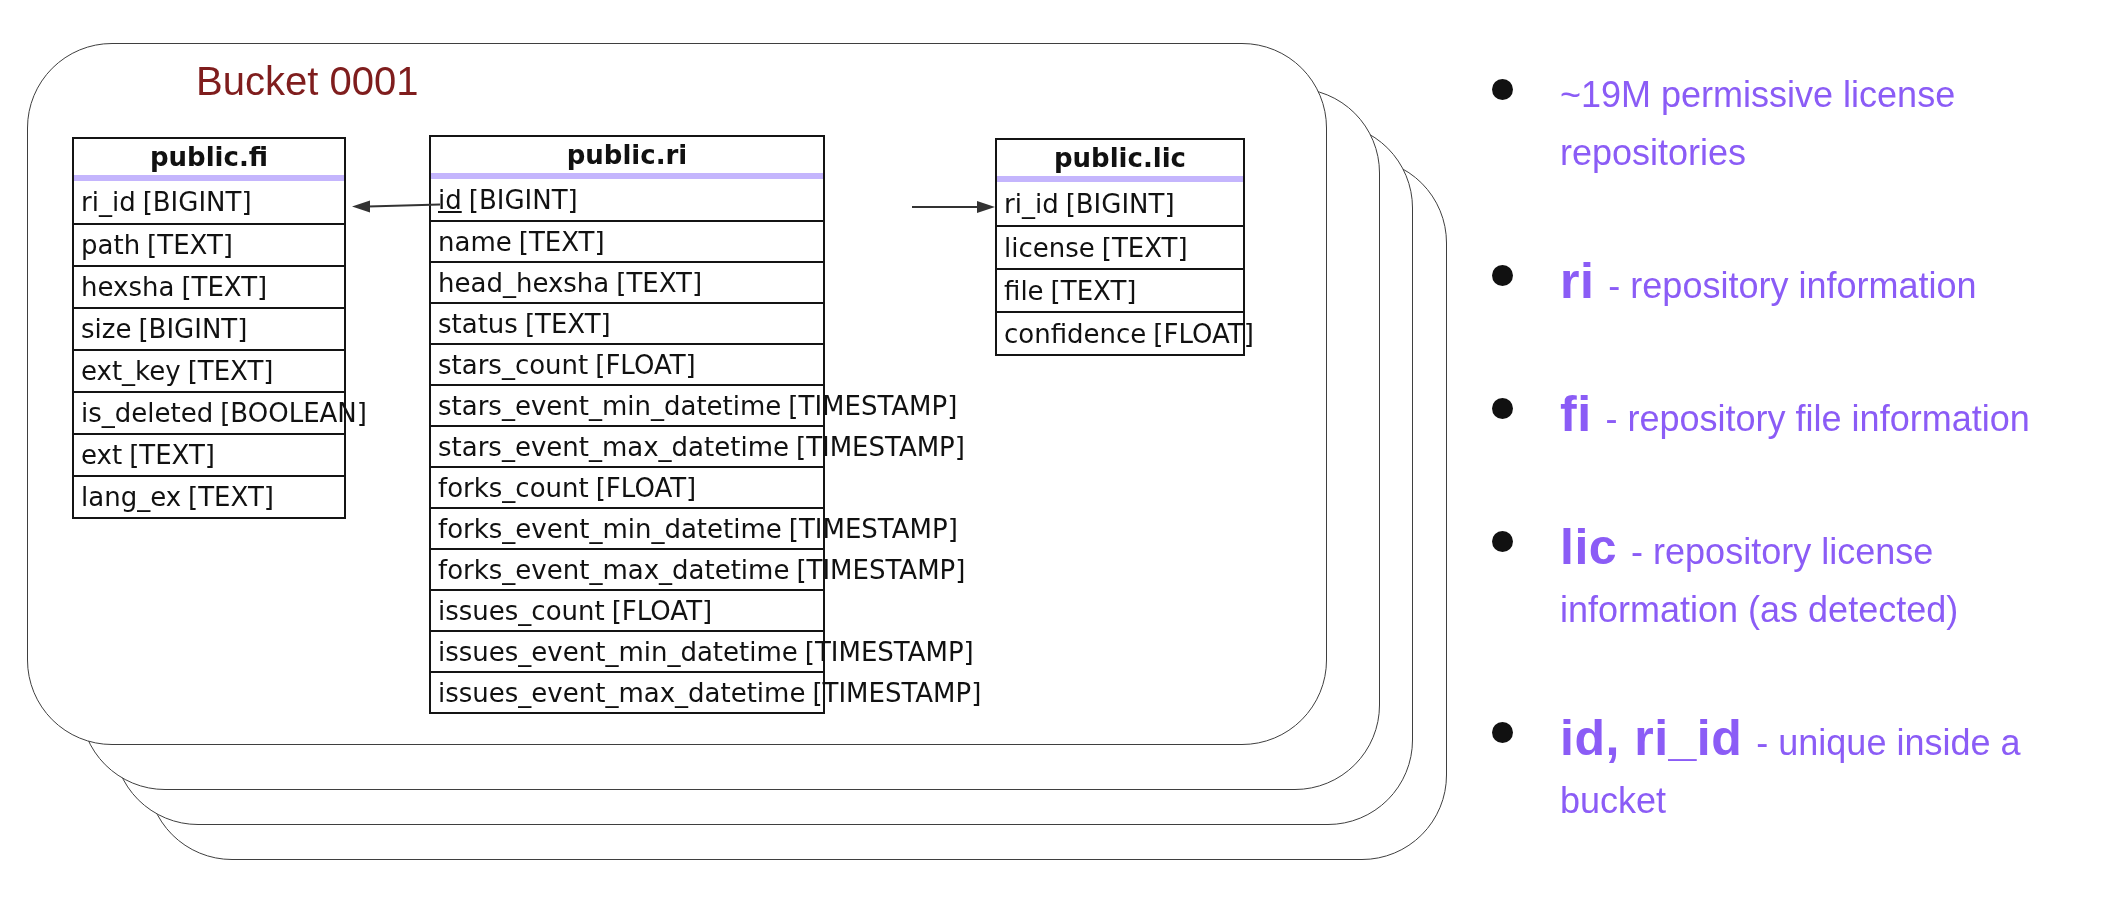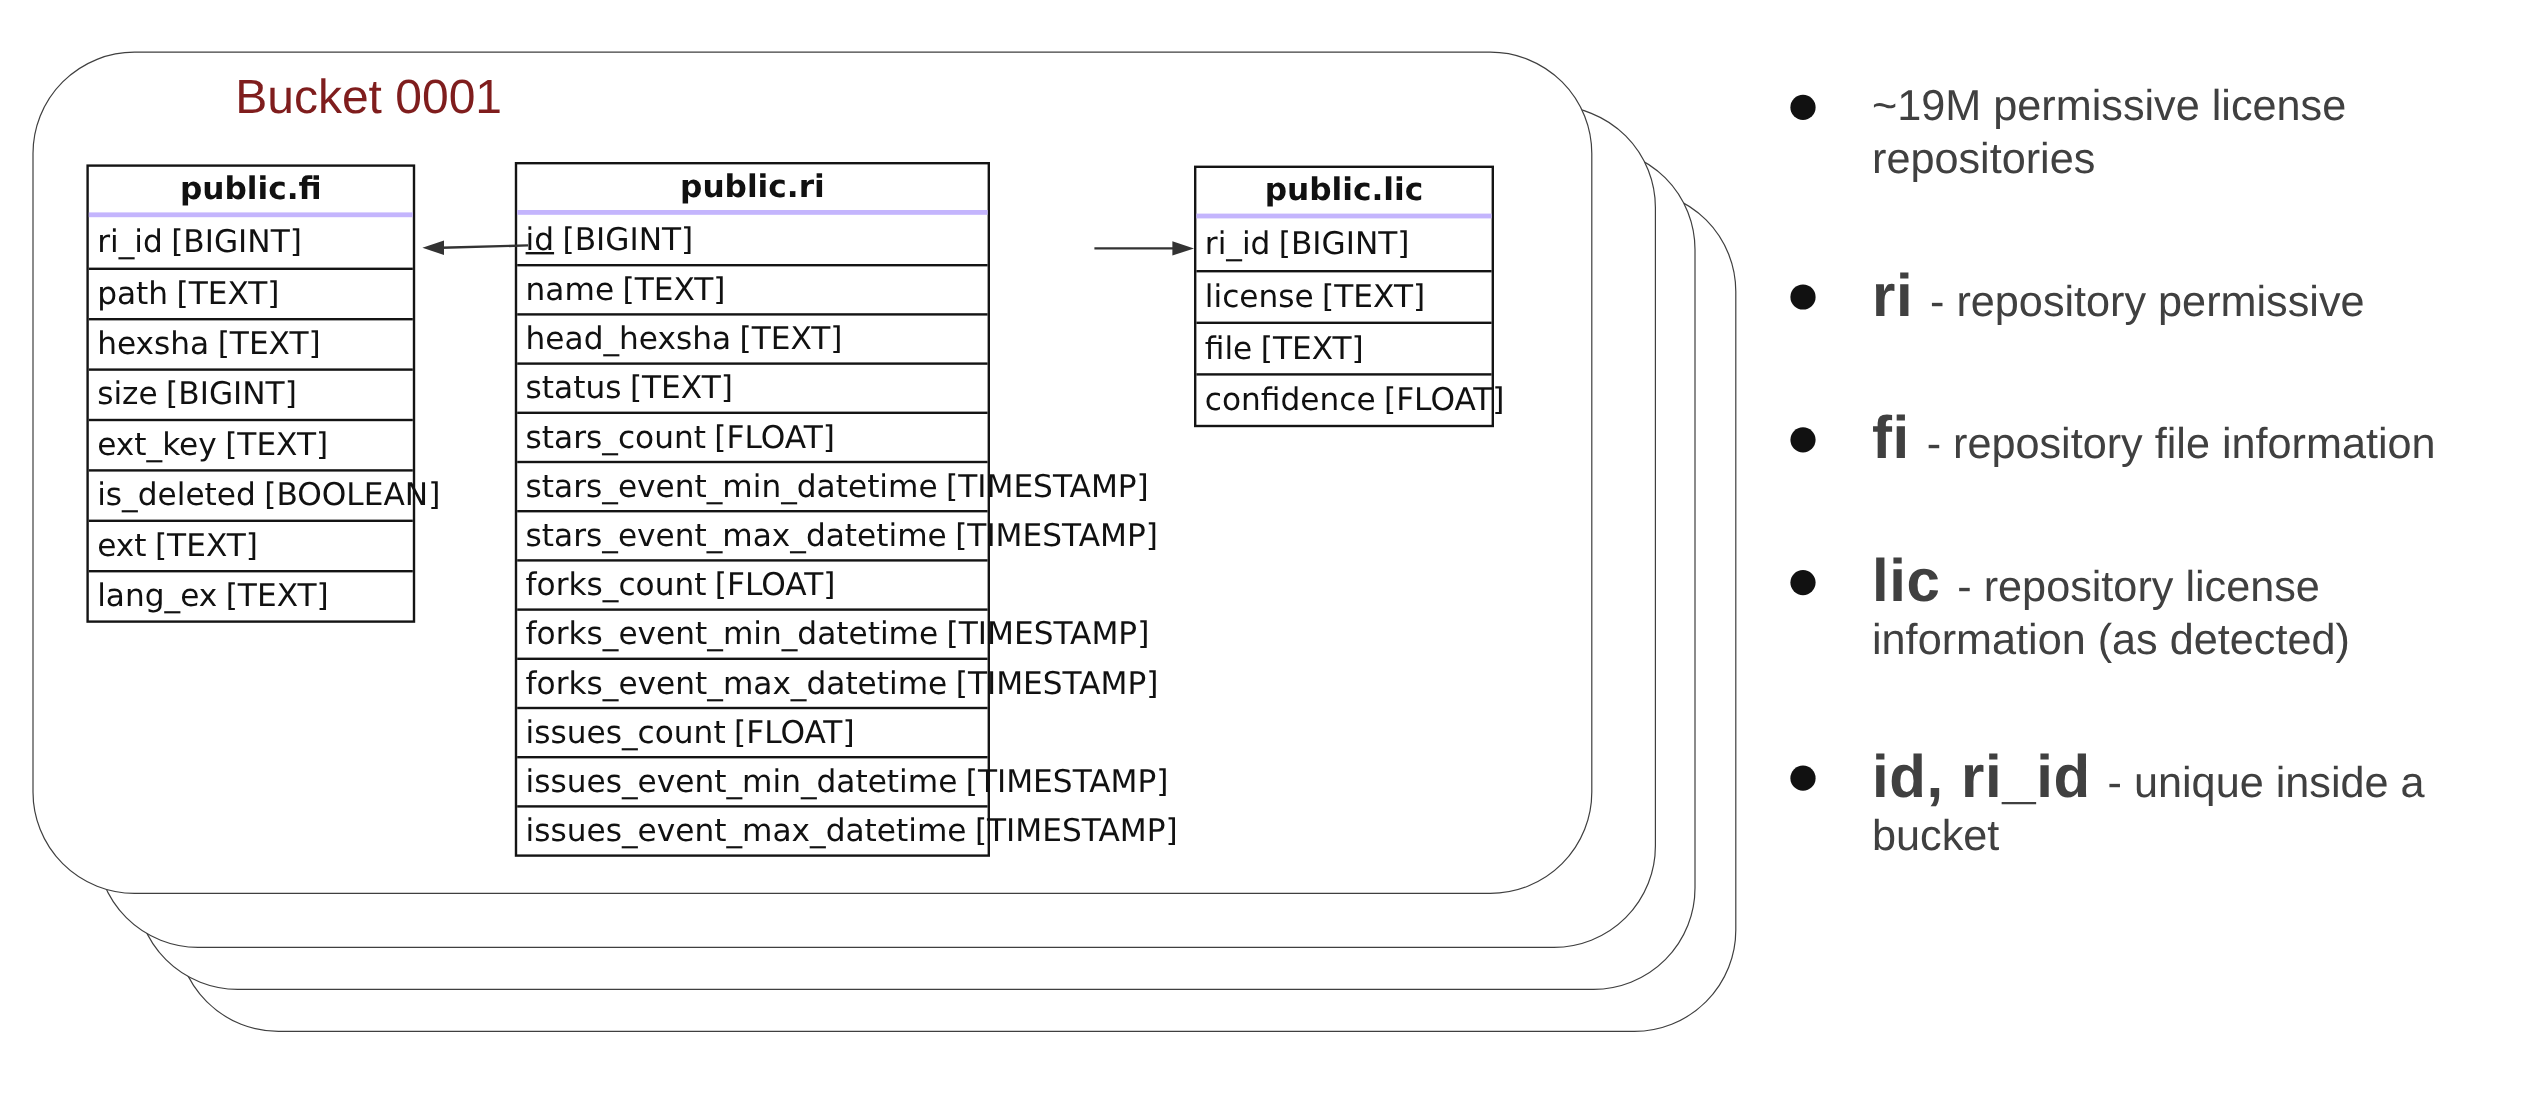--- a/index.html
+++ b/index.html
@@ -21,21 +21,21 @@
     position:absolute;left:196px;top:57px;z-index:6;
     font-size:40px;line-height:48px;color:#7f1d1d;white-space:nowrap;
   }
 
   
   .db-table{
     position:absolute;z-index:6;background:#fff;border:2px solid #141414;
     box-sizing:border-box;font-family:"DejaVu Sans",sans-serif;
   }
   .db-header{
-    height:42px;border-bottom:4px solid #c4b5fd;display:flex;
+    height:42px;border-bottom:6px solid #c4b5fd;display:flex;
     align-items:center;justify-content:center;font-weight:bold;font-size:26px;
     box-sizing:border-box;
   }
   .db-row{
     display:flex;align-items:center;border-top:2px solid #141414;
     box-sizing:border-box;padding-left:7px;font-size:26px;white-space:nowrap;
   }
   .db-row:first-child{border-top:none;}
   .col-name{margin-right:7px;}
   .col-name.pk{text-decoration:underline;}
@@ -48,21 +48,21 @@
 
   .arrows{position:absolute;left:0;top:0;z-index:7;pointer-events:none;}
 
   
   .bullets{
     position:absolute;left:1488px;top:66px;width:590px;z-index:6;
     list-style:none;margin:0;padding:0;
   }
   .bullet-item{
     position:relative;padding-left:72px;width:515px;
-    font-size:36px;line-height:44px;color:#404040;margin-bottom:70px;
+    font-size:36px;line-height:58px;color:#8b5cf6;margin-bottom:70px;
   }
   .dot{
     position:absolute;left:4px;top:13px;width:21px;height:21px;
     border-radius:50%;background:#111;
   }
   .term{font-weight:bold;font-size:50px;margin-right:14px;letter-spacing:0.5px;}
   .term:empty{display:none;margin:0;}
 </style>
 </head>
 <body>
@@ -203,21 +203,21 @@
       <line x1="912" y1="207" x2="978" y2="207"></line>
       <polygon points="995,207 977,201 977,213" stroke="none"></polygon>
     </g>
   </svg>
 
   <ul class="bullets">
     <li class="bullet-item">
       <span class="dot"></span><span class="btext">~19M permissive license repositories</span>
     </li>
     <li class="bullet-item">
-      <span class="dot"></span><span class="term">ri</span><span class="btext">- repository permissive</span>
+      <span class="dot"></span><span class="term">ri</span><span class="btext">- repository information</span>
     </li>
     <li class="bullet-item">
       <span class="dot"></span><span class="term">fi</span><span class="btext">- repository file information</span>
     </li>
     <li class="bullet-item">
       <span class="dot"></span><span class="term">lic</span><span class="btext">- repository license information (as detected)</span>
     </li>
     <li class="bullet-item">
       <span class="dot"></span><span class="term">id, ri_id</span><span class="btext">- unique inside a bucket</span>
     </li>

